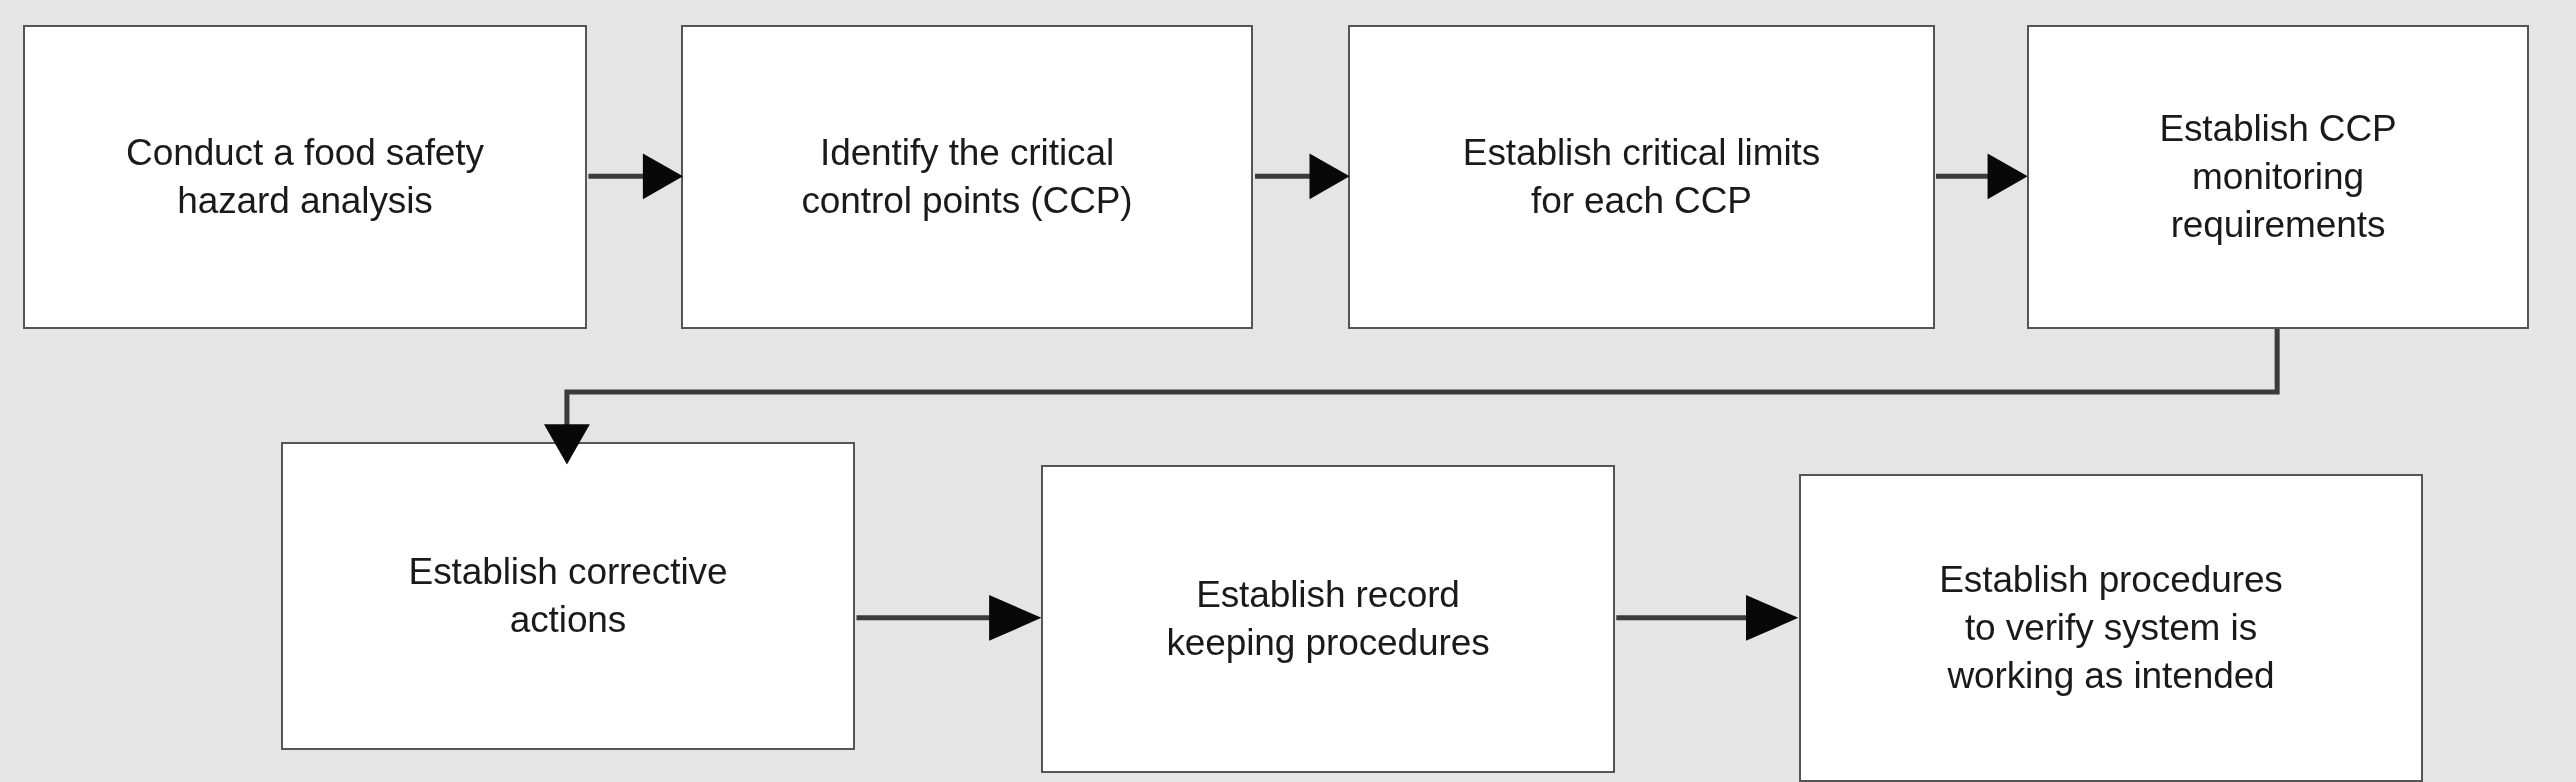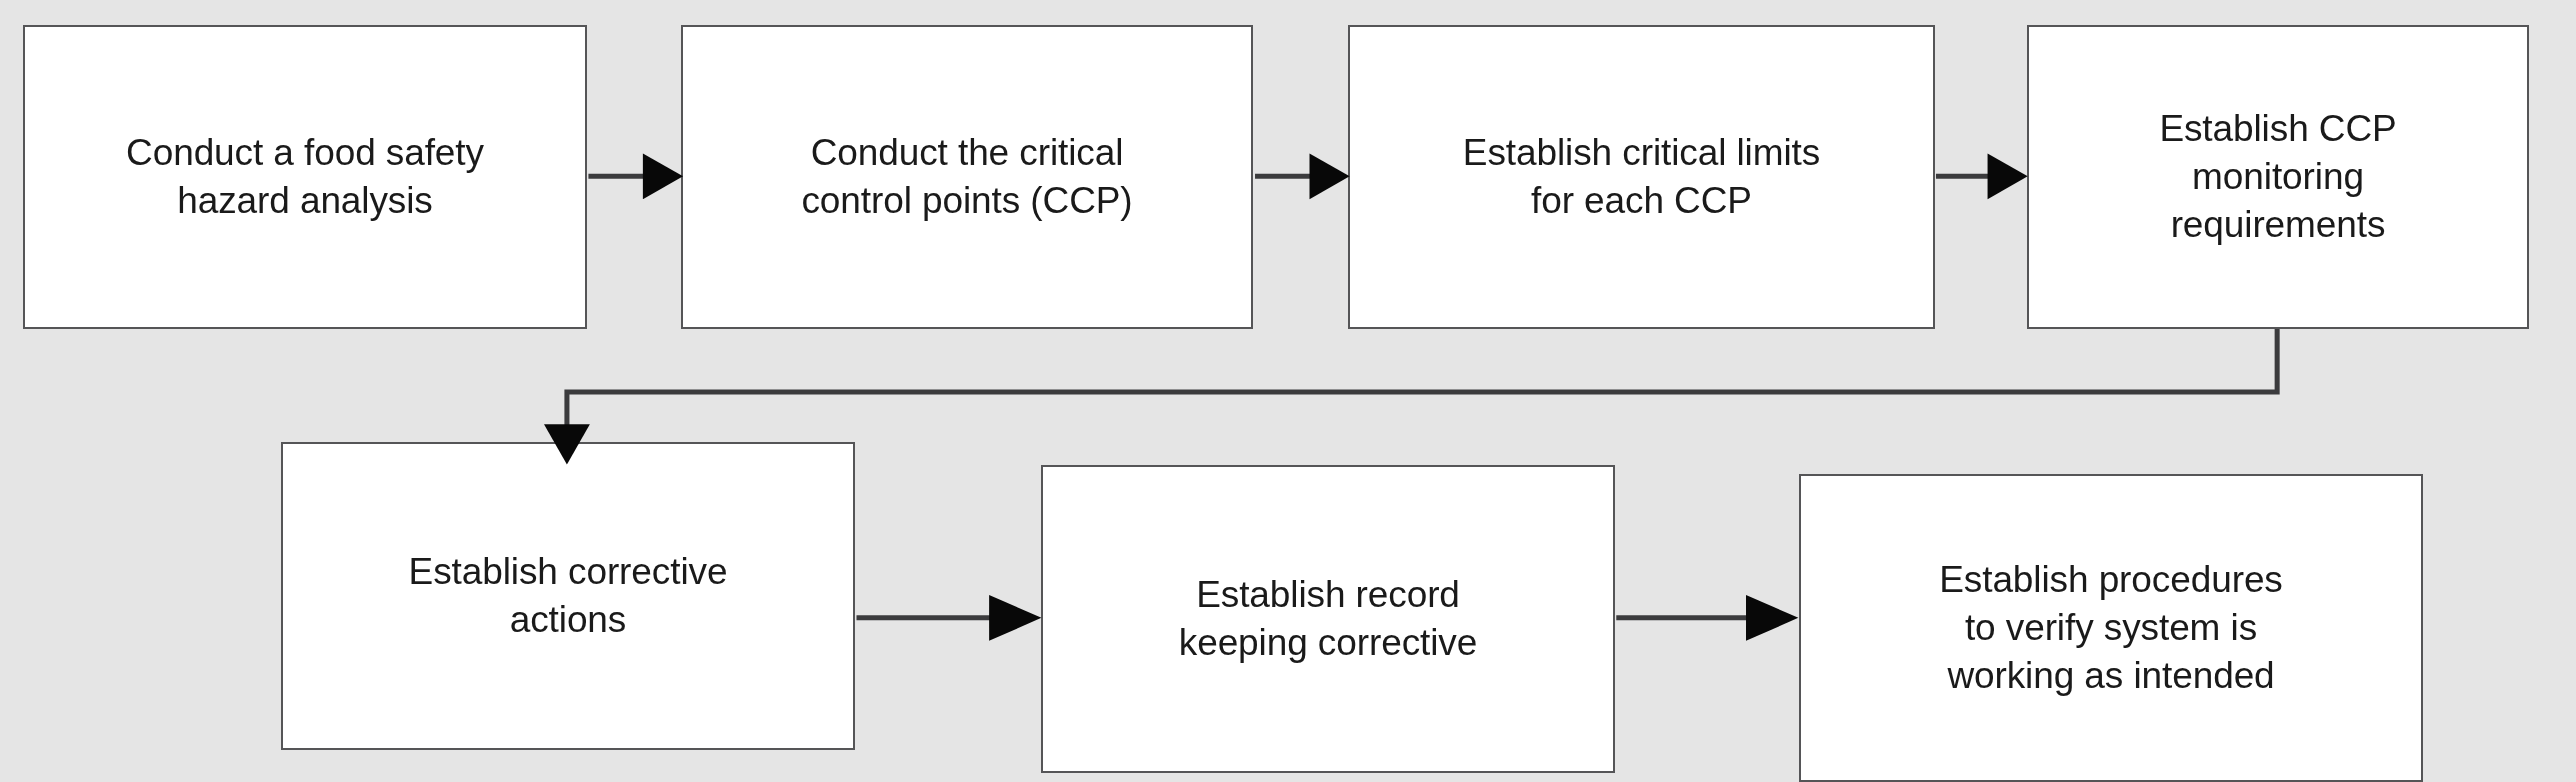--- a/index.html
+++ b/index.html
@@ -61,21 +61,21 @@
 <body>
 
 <div id="canvas">
 
   <div class="node" style="left:23px; top:25px; width:564px; height:304px;">
     <span class="node-label">Conduct a food safety
 hazard analysis</span>
   </div>
 
   <div class="node" style="left:681px; top:25px; width:572px; height:304px;">
-    <span class="node-label">Conduct the critical
+    <span class="node-label">Identify the critical
 control points (CCP)</span>
   </div>
 
   <div class="node" style="left:1348px; top:25px; width:587px; height:304px;align-items:center;">
     <span class="node-label">Establish critical limits
 for each CCP</span>
   </div>
 
   <div class="node" style="left:2027px; top:25px; width:502px; height:304px;justify-content:center;">
     <span class="node-label">Establish CCP
@@ -83,21 +83,21 @@
 requirements</span>
   </div>
 
   <div class="node" style="left:281px; top:442px; width:574px; height:308px;">
     <span class="node-label">Establish corrective
 actions</span>
   </div>
 
   <div class="node" style="left:1041px; top:465px; width:574px; height:308px;">
     <span class="node-label">Establish record
-keeping corrective</span>
+keeping procedures</span>
   </div>
 
   <div class="node" style="left:1799px; top:465px; width:624px; height:308px;margin-top:9px;">
     <span class="node-label">Establish procedures
 to verify system is
 working as intended</span>
   </div>
 
   <svg class="edges" viewBox="0 0 3592 1091" xmlns="http://www.w3.org/2000/svg">
 

